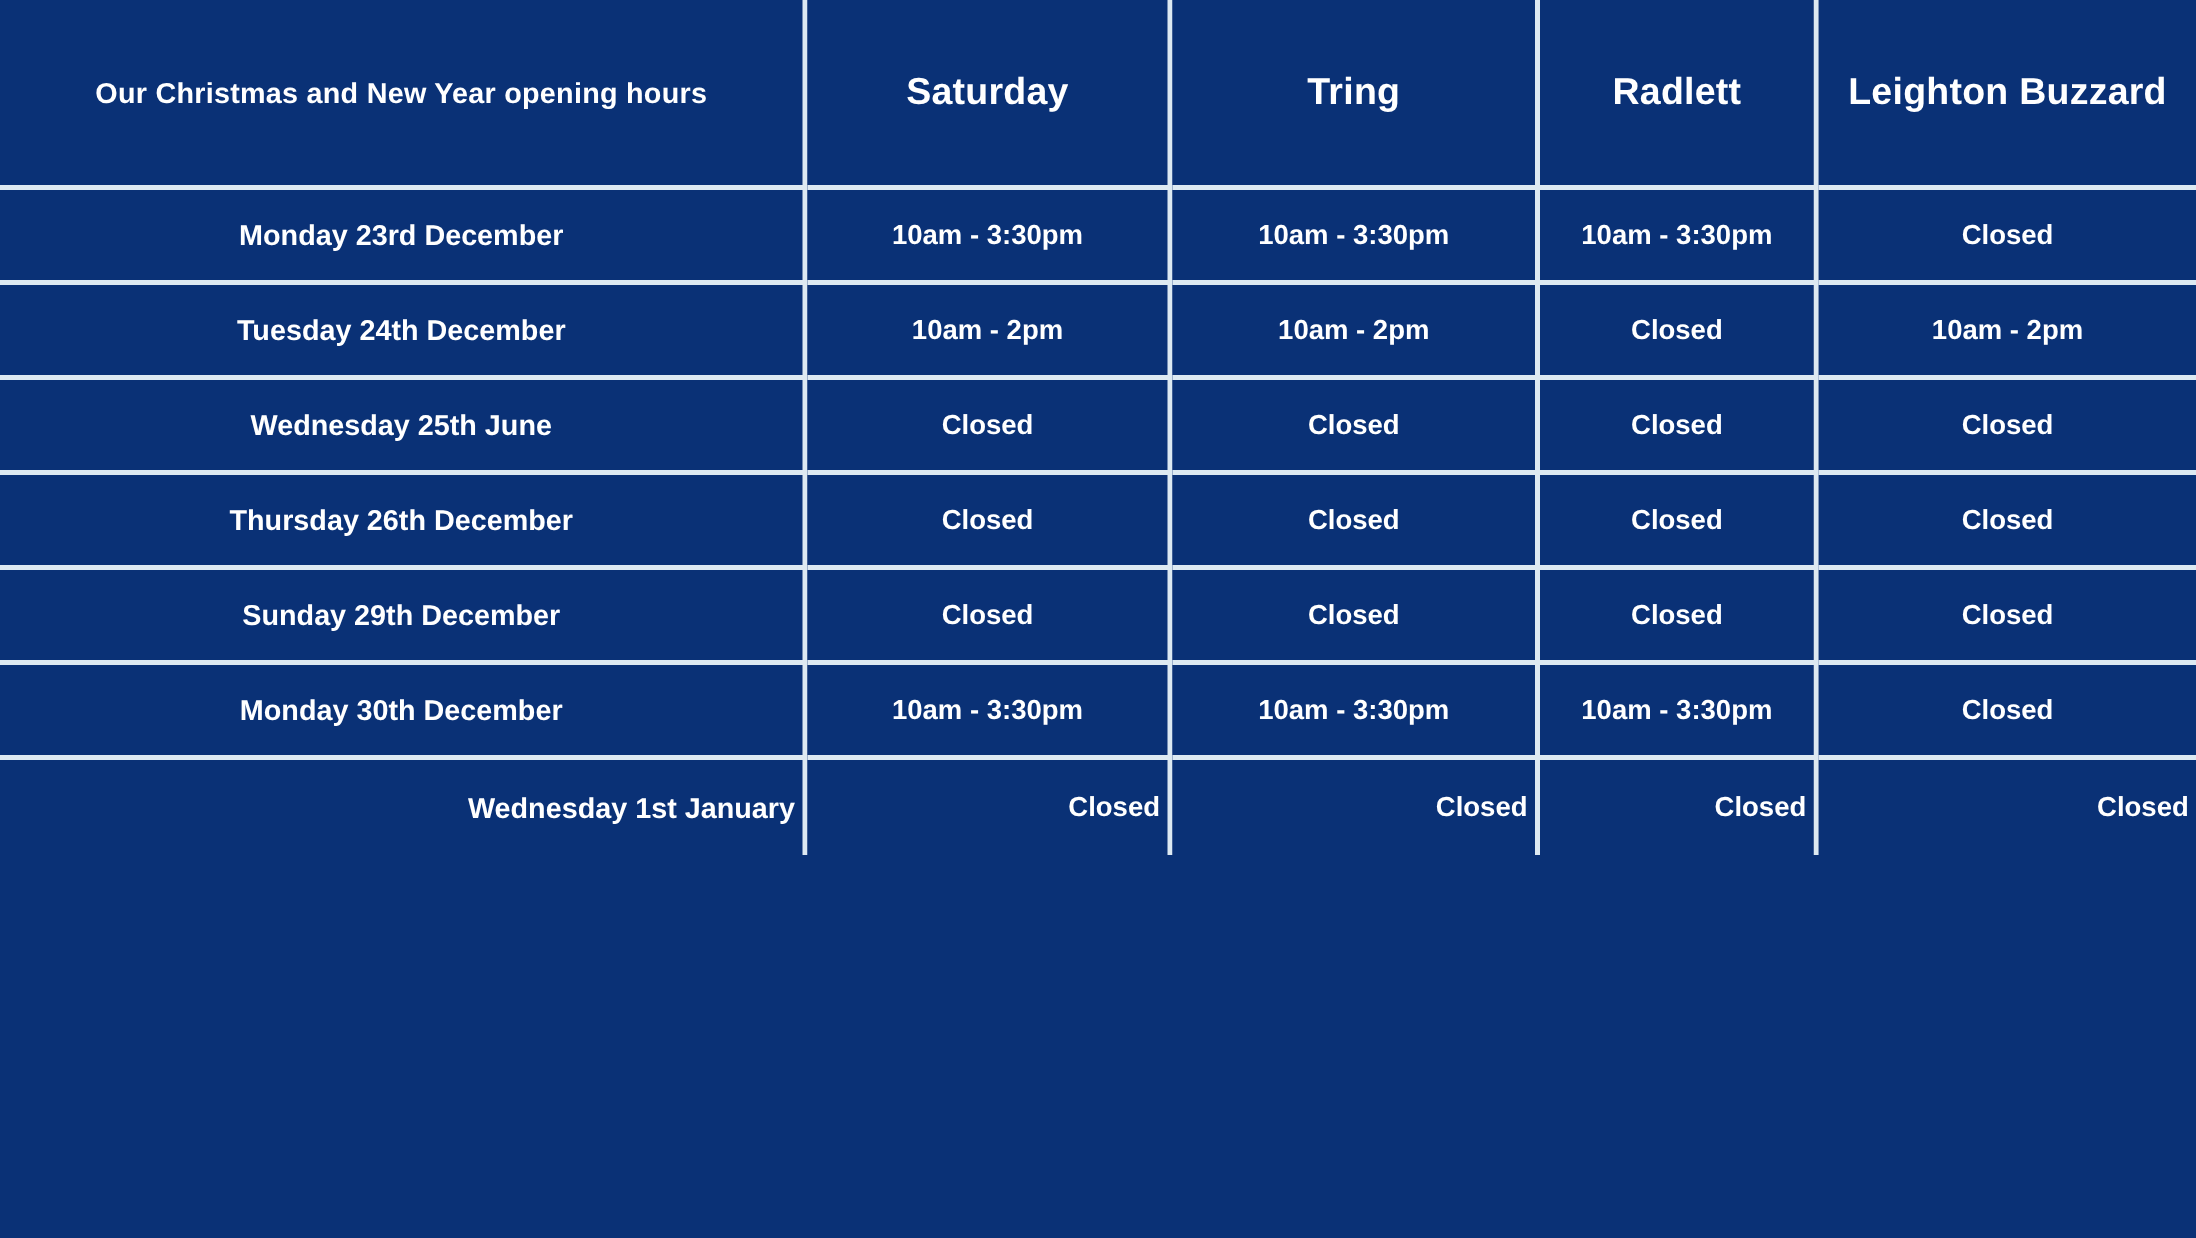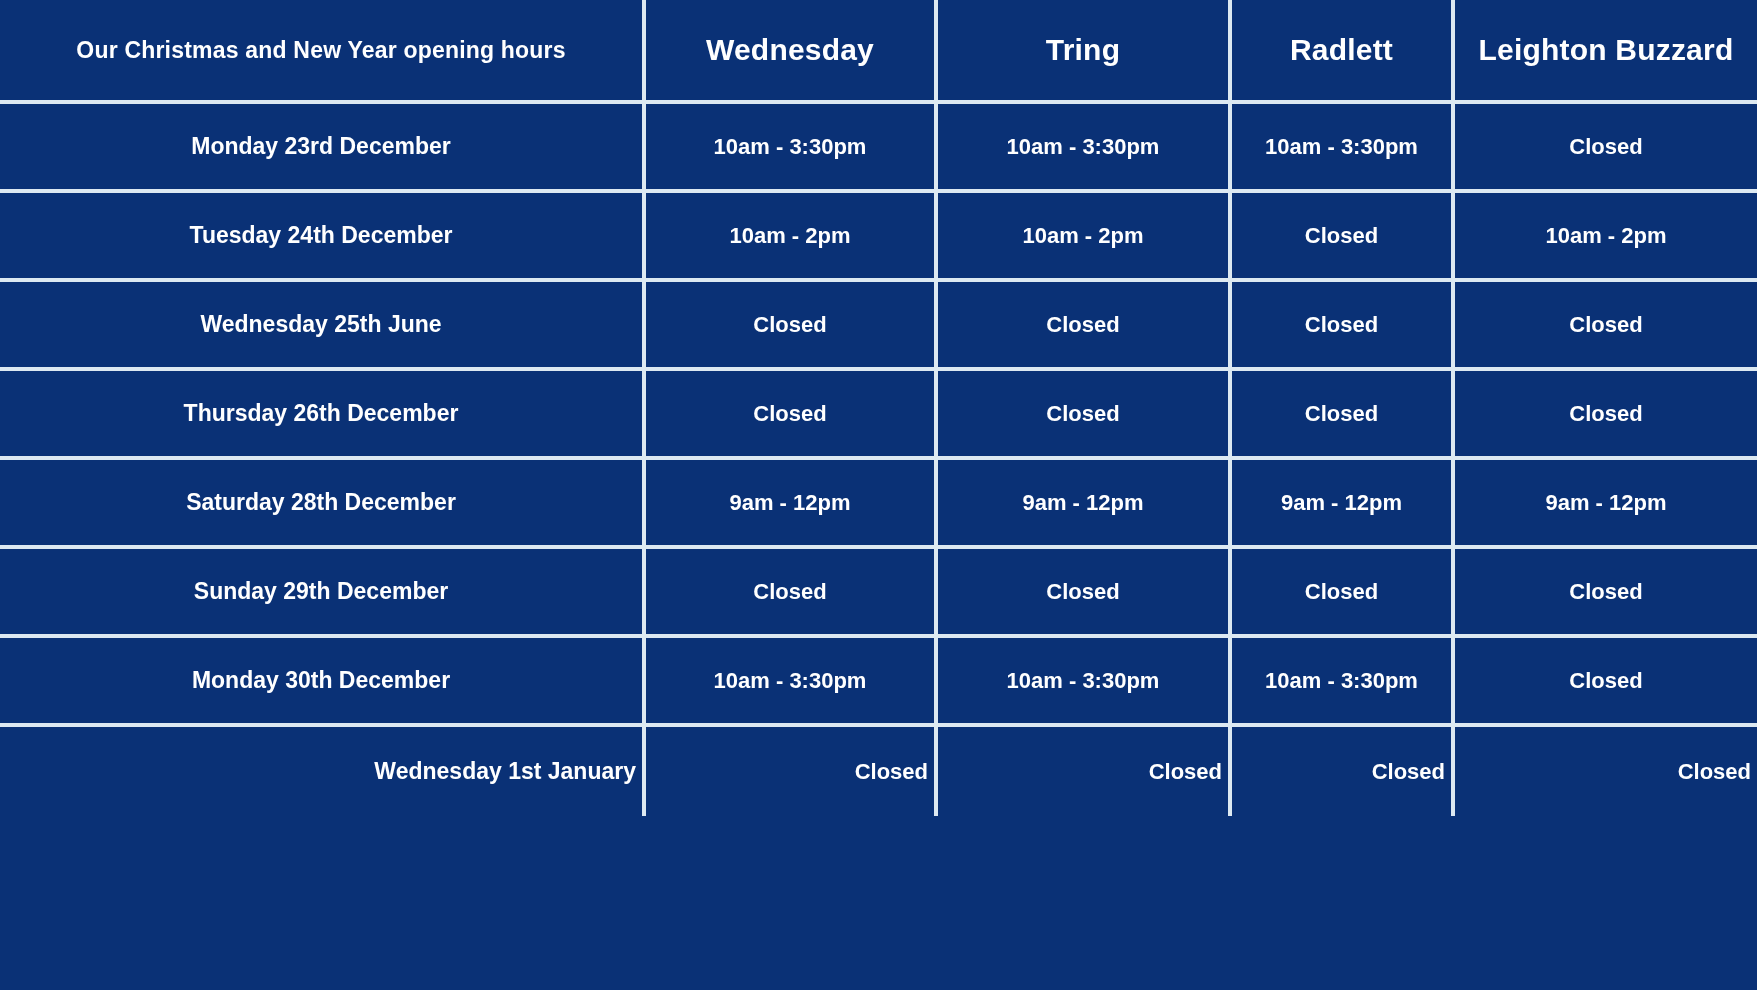--- a/index.html
+++ b/index.html
@@ -43,31 +43,31 @@
     overflow: hidden;
   }
 
   .hours-table th:last-child,
   .hours-table td:last-child {
     border-right: none;
     margin-top: 18px;
   }
 
   .hours-table thead th {
-    height: 104px;
+    height: 152px;
     font-size: 30px;
     letter-spacing: 0.2px;
   }
 
   .hours-table thead th.title-cell {
     font-size: 23px;
   }
 
   .hours-table tbody td {
-    height: 89px;
+    height: 76px;
     font-size: 22px;
   }
 
   .hours-table tbody td.day-cell {
     font-size: 23px;
   }
 
   .hours-table tbody tr:last-child td {
     border-bottom: none;
     text-align: right;
@@ -80,21 +80,21 @@
   <colgroup>
     <col class="c-day">
     <col class="c-loc1">
     <col class="c-loc2">
     <col class="c-loc3">
     <col class="c-loc4">
   </colgroup>
   <thead>
     <tr>
       <th class="title-cell">Our Christmas and New Year opening hours</th>
-      <th>Wednesday</th>
+      <th>Saturday</th>
       <th>Tring</th>
       <th>Radlett</th>
       <th>Leighton Buzzard</th>
     </tr>
   </thead>
   <tbody>
     <tr>
       <td class="day-cell">Monday 23rd December</td>
       <td>10am - 3:30pm</td>
       <td>10am - 3:30pm</td>
@@ -116,27 +116,20 @@
       <td>Closed</td>
     </tr>
     <tr>
       <td class="day-cell">Thursday 26th December</td>
       <td>Closed</td>
       <td>Closed</td>
       <td>Closed</td>
       <td>Closed</td>
     </tr>
     <tr>
-      <td class="day-cell">Saturday 28th December</td>
-      <td>9am - 12pm</td>
-      <td>9am - 12pm</td>
-      <td>9am - 12pm</td>
-      <td>9am - 12pm</td>
-    </tr>
-    <tr>
       <td class="day-cell">Sunday 29th December</td>
       <td>Closed</td>
       <td>Closed</td>
       <td>Closed</td>
       <td>Closed</td>
     </tr>
     <tr>
       <td class="day-cell">Monday 30th December</td>
       <td>10am - 3:30pm</td>
       <td>10am - 3:30pm</td>

